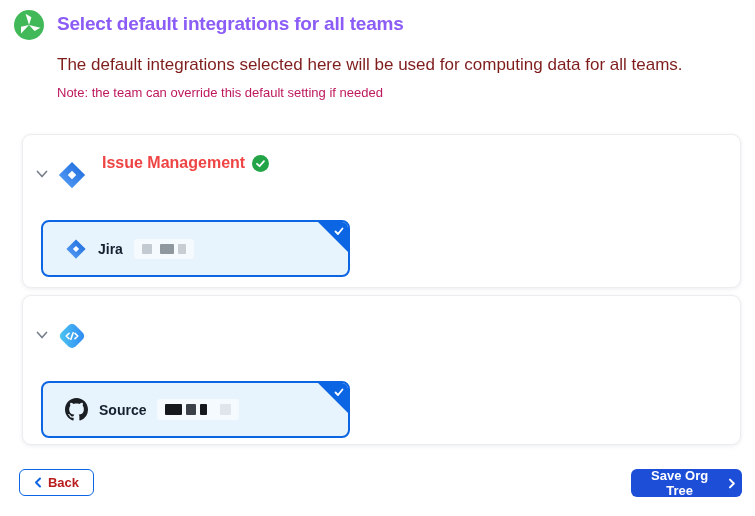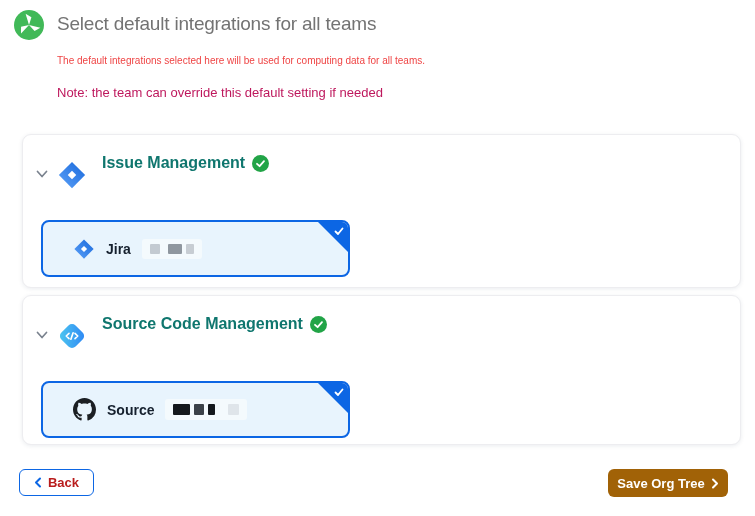--- a/index.html
+++ b/index.html
@@ -5,47 +5,47 @@
   html,body{margin:0;padding:0;}
   body{
     width:755px;height:516px;position:relative;background:#ffffff;
     font-family:"Liberation Sans","DejaVu Sans",sans-serif;
     color:#1b2330;overflow:hidden;
   }
   .abs{position:absolute;}
 
   
   .logo{left:14px;top:10px;width:30px;height:30px;}
-  .page-title{left:57px;top:13px;font-size:19px;font-weight:normal;letter-spacing:-.2px;color:#737373;}
-  .desc{left:57px;top:55px;font-size:10px;color:#ef4444;}
+  .page-title{left:57px;top:13px;font-size:19px;font-weight:bold;letter-spacing:-.2px;color:#8b5cf6;}
+  .desc{left:57px;top:55px;font-size:17px;color:#7f1d1d;}
   .note{left:57px;top:85px;font-size:13px;color:#be185d;}
 
   
   .section-card{
     left:22px;width:717px;background:#fff;border:1px solid #ededf0;
     border-radius:9px;box-shadow:0 1px 4px rgba(23,43,77,.09);
   }
   #section-im{top:134px;height:152px;}
   #section-scm{top:295px;height:148px;}
 
   .chevron{left:12px;top:32px;width:14px;height:14px;cursor:pointer;}
   .section-icon{left:34px;top:25px;width:30px;height:30px;}
   .section-title-row{left:79px;top:19px;display:flex;align-items:center;gap:7px;}
-  .section-title{font-size:16px;font-weight:bold;color:#0f766e;}
+  .section-title{font-size:16px;font-weight:bold;color:#ef4444;}
   .check-badge{width:17px;height:17px;display:block;}
   .section-subtitle{left:79px;top:45px;font-size:12.5px;color:#6d7a8c;}
 
   
   .option-card{
     left:18px;width:305px;height:53px;background:#e8f4fd;
     border:2px solid #0c66e4;border-radius:8px;overflow:hidden;cursor:pointer;
   }
   #option-jira{top:85px;}
   #option-github{top:85px;}
-  .option-inner{display:flex;align-items:center;height:100%;padding-left:30px;gap:11px;}
+  .option-inner{display:flex;align-items:center;height:100%;padding-left:22px;gap:11px;}
   .option-label{font-size:14px;font-weight:bold;color:#15202e;}
   .corner{position:absolute;top:0;right:0;width:0;height:0;
     border-top:30px solid #0c66e4;border-left:30px solid transparent;}
   .corner-check{position:absolute;top:3px;right:3px;width:12px;height:12px;}
 
   
   .redact-pill{display:flex;align-items:center;gap:4px;border-radius:3px;padding:5px 8px;}
   .pill-light{background:#f4fafd;}
   .blk{height:10px;border-radius:1px;display:inline-block;}
   .jira-b1{width:10px;background:#c3cad1;}
@@ -54,21 +54,21 @@
   .gh-b1{width:17px;background:#15191d;height:11px;}
   .gh-b2{width:10px;background:#3c4249;height:11px;}
   .gh-b3{width:7px;background:#15191d;height:11px;}
   .gh-b4{width:11px;background:#dfe5ea;height:11px;margin-left:9px;}
 
   
   .btn{display:flex;align-items:center;justify-content:center;gap:6px;
     border-radius:6px;font-size:13px;font-weight:bold;cursor:pointer;box-sizing:border-box;}
   .btn-back{left:19px;top:469px;width:75px;height:27px;background:#fff;
     border:1.5px solid #0c66e4;color:#b91c1c;}
-  .btn-save{left:608px;top:469px;width:120px;height:28px;background:#a16207;
+  .btn-save{left:631px;top:469px;width:111px;height:28px;background:#1d4ed8;
     border:none;color:#ffffff;}
   .btn svg{display:block;}
 </style>
 </head>
 <body>
 
 <svg class="abs logo" viewBox="0 0 30 30">
   <circle cx="15" cy="15" r="15" fill="#41b958"></circle>
   <g fill="#ffffff">
     <path d="M15 15 L11.6 3.8 L17.4 7.2 Z"></path>
@@ -139,27 +139,20 @@
           <stop offset="1" stop-color="#2e86f5"></stop>
     </linearGradient>
       </defs>
     <rect x="4" y="4" width="16" height="16" rx="4" transform="rotate(45 12 12)" fill="url(#scg)"></rect>
     <g fill="none" stroke="#ffffff" stroke-width="1.3" stroke-linecap="round" stroke-linejoin="round">
       <polyline points="9.6,9.9 7.4,12 9.6,14.1"></polyline>
       <polyline points="14.4,9.9 16.6,12 14.4,14.1"></polyline>
       <line x1="12.9" y1="9.4" x2="11.1" y2="14.6"></line>
     </g>
   </svg>
-  <div class="abs section-title-row">
-    <span class="section-title">Source Code Management</span>
-    <svg class="check-badge" viewBox="0 0 17 17">
-      <circle cx="8.5" cy="8.5" r="8.5" fill="#22a447"></circle>
-      <polyline points="5,8.8 7.6,11.2 12,6.2" fill="none" stroke="#ffffff" stroke-width="1.8" stroke-linecap="round" stroke-linejoin="round"></polyline>
-    </svg>
-  </div>
 
   <div class="abs option-card" id="option-github">
     <div class="option-inner">
       <svg width="23" height="23" viewBox="0 0 16 16">
         <path fill="#1b1f23" d="M8 0C3.58 0 0 3.58 0 8c0 3.54 2.29 6.53 5.47 7.59.4.07.55-.17.55-.38 0-.19-.01-.82-.01-1.49-2.01.37-2.53-.49-2.69-.94-.09-.23-.48-.94-.82-1.13-.28-.15-.68-.52-.01-.53.63-.01 1.08.58 1.23.82.72 1.21 1.87.87 2.33.66.07-.52.28-.87.51-1.07-1.78-.2-3.64-.89-3.64-3.95 0-.87.31-1.59.82-2.15-.08-.2-.36-1.02.08-2.12 0 0 .67-.21 2.2.82.64-.18 1.32-.27 2-.27s1.36.09 2 .27c1.53-1.04 2.2-.82 2.2-.82.44 1.1.16 1.92.08 2.12.51.56.82 1.27.82 2.15 0 3.07-1.87 3.75-3.65 3.95.29.25.54.73.54 1.48 0 1.07-.01 1.93-.01 2.2 0 .21.15.46.55.38A8.01 8.01 0 0 0 16 8c0-4.42-3.58-8-8-8z"></path>
       </svg>
       <span class="option-label">Source</span>
       <span class="redact-pill pill-light">
         <span class="blk gh-b1"></span>
           <span class="blk gh-b2"></span>

